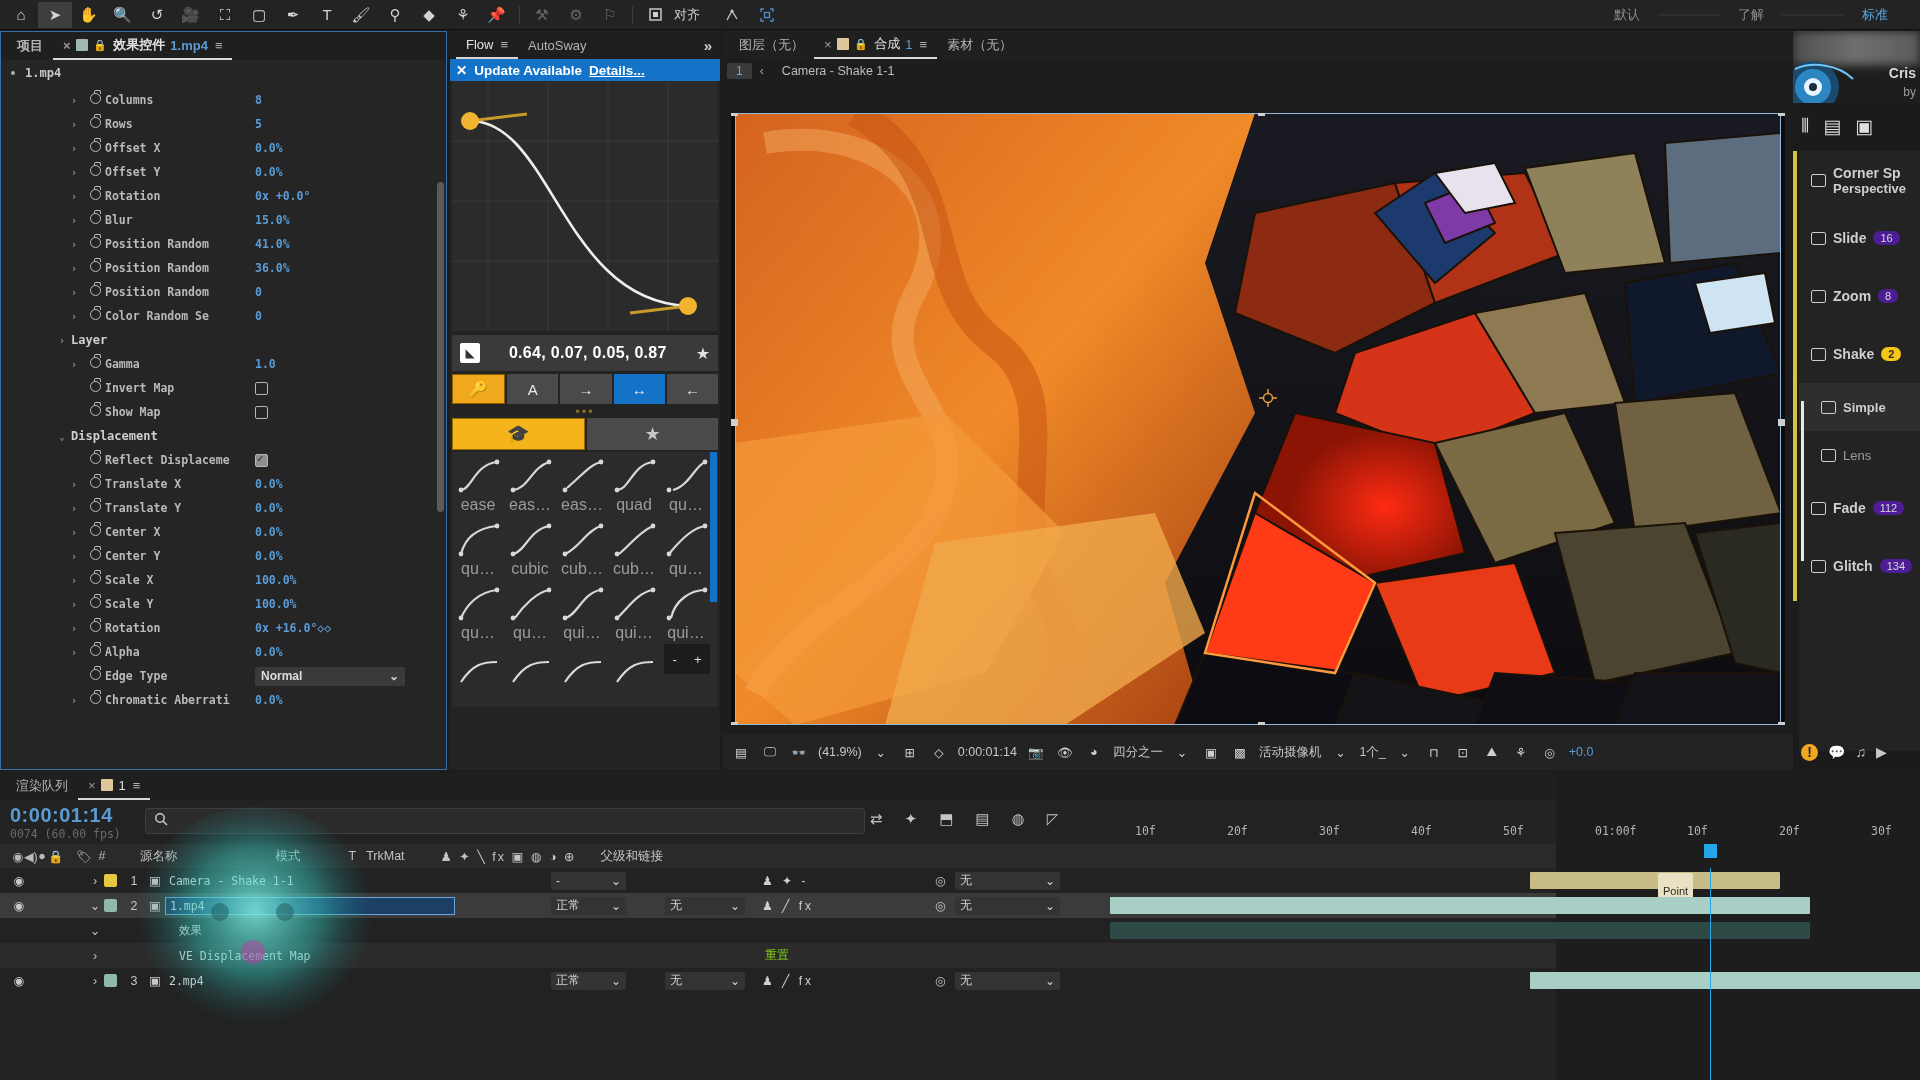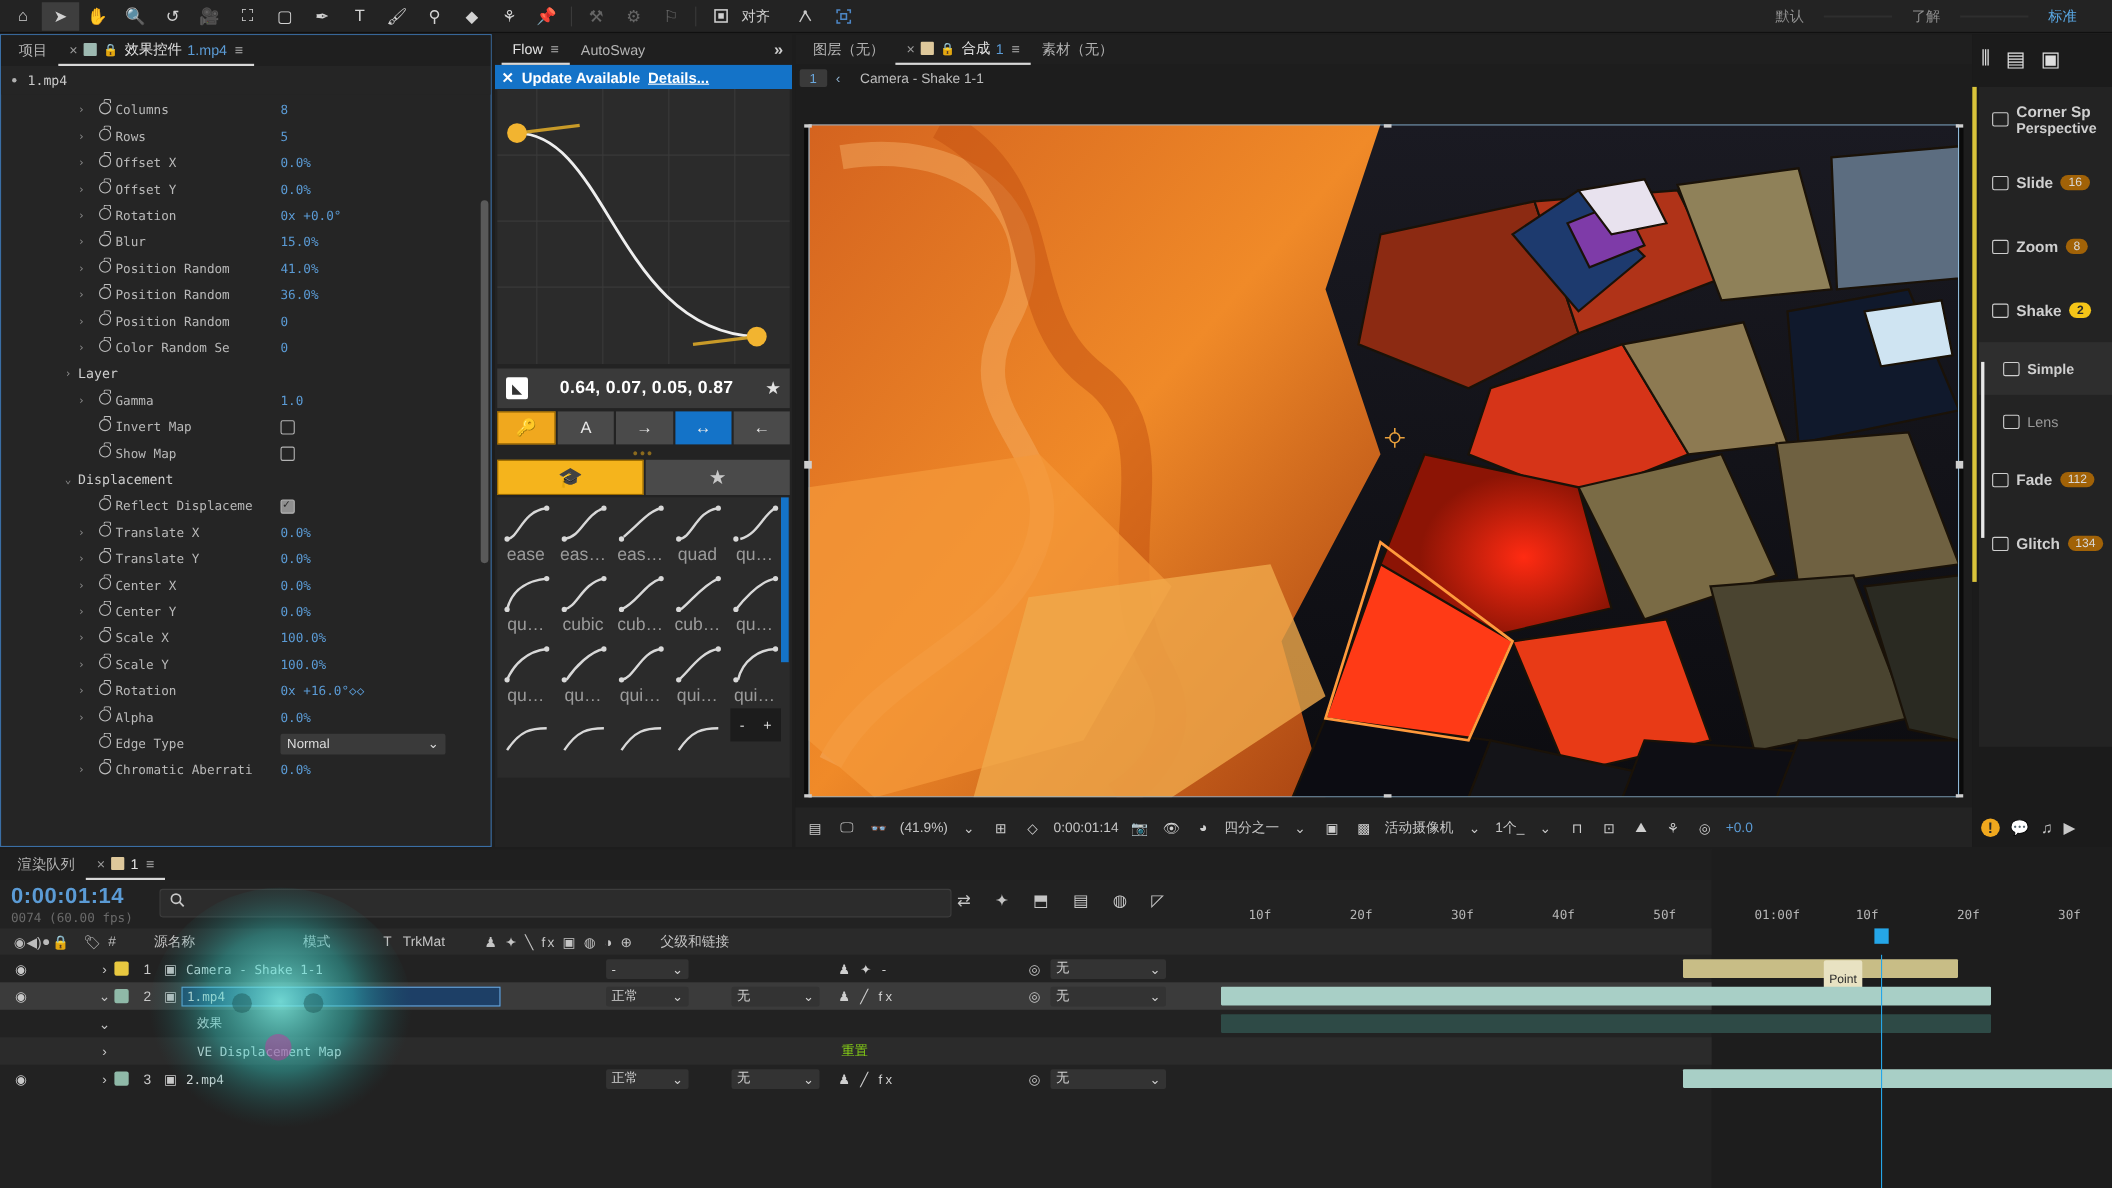--- a/index.html
+++ b/index.html
@@ -17,21 +17,21 @@
   .tsep { width:1px; height:18px; background:#3a3a3a; margin:0 5px; }
   .tool.dim { opacity:.38; }
   #align-lbl { font-size:13px; color:#cfcfcf; margin-left:2px; }
   #ws { margin-left:auto; display:flex; align-items:center; gap:0px; padding-right:14px; }
   .ws-item { font-size:13px; color:#8e8e8e; padding:0 18px; }
   .ws-item.act { color:#5aa9e6; }
   .ws-line { width:62px; height:2px; background:#2e2e2e; }
 
   
   #ec { position:absolute; left:0; top:31px; width:447px; height:739px;
-    background:#252525; border:1px solid #3a6ea5; }
+    background:#252525; border:1px solid #3a6ea5;font-weight:bold; }
   .ptabs { height:28px; display:flex; align-items:center; background:#1f1f1f;
     padding-left:6px; font-size:13px; gap:0; }
   .ptab { padding:0 10px; height:28px; display:flex; align-items:center; color:#b4b4b4; }
   .ptab.act { color:#e2e2e2; border-bottom:2px solid #d8d8d8; }
   .xmark { color:#9a9a9a; font-size:13px; margin-right:5px; }
   .sq { width:12px; height:12px; background:#9db9b1; margin-right:6px; border-radius:1px; }
   .lockico { font-size:11px; margin-right:6px; color:#c0c0c0; }
   .blue { color:#5b9bd5; }
   .hamb { margin-left:7px; color:#b0b0b0; font-size:13px; }
   .ec-head { height:26px; display:flex; align-items:center; padding-left:10px;
@@ -115,21 +115,21 @@
     background:linear-gradient(90deg,#7a7a7a,#b4b4b4,#8d8d8d); filter:blur(5px); opacity:.55;}
   #orbwrap { position:absolute; left:0; top:28px; width:74px; height:60px; }
   #rtitle { position:absolute; right:4px; top:34px; font-size:14px; color:#d8d8d8; font-weight:bold;}
   #rsub { position:absolute; right:4px; top:54px; font-size:12px; color:#9a9a9a; }
   #ricons { height:46px; display:flex; align-items:center; gap:14px; padding-left:8px; color:#dedede; }
   #rlist { position:relative; background:#232323; margin:2px 0 0 6px; height:600px; }
   #ybar { position:absolute; left:-6px; top:0; width:4px; height:450px; background:#d9c33a; }
   #wbar { position:absolute; left:2px; top:250px; width:3px; height:160px; background:#e8e8e8; }
   .ritem { display:flex; align-items:center; gap:7px; padding:0 0 0 12px; height:58px;
     font-size:14px; color:#cfcfcf; font-weight:bold; }
-  .ritem .badge { background:#a16207; color:#d8d8d8; border-radius:9px; padding:1px 7px; font-size:11px; font-weight:normal;}
+  .ritem .badge { background:#4c1d95; color:#d8d8d8; border-radius:9px; padding:1px 7px; font-size:11px; font-weight:normal;}
   .ritem .badge.amber { background:#f5c518; color:#2a2a2a; font-weight:bold; }
   .ritem.sub { padding-left:22px; font-size:13px; height:48px; }
   .ritem.sub.act { background:#2e2e2e; }
   .ritem.dim { color:#9a9a9a; font-weight:normal; }
   .aeico { width:15px;height:13px;border:1.4px solid #cfcfcf;border-radius:2px;position:relative;flex:none;}
   #rfoot { position:absolute; bottom:2px; left:0; right:0; height:32px; display:flex;
     align-items:center; gap:10px; padding-left:8px; }
   .warn { width:17px;height:17px;background:#f0a81e;border-radius:50%;color:#2a2a2a;
     font-size:12px;font-weight:bold;display:flex;align-items:center;justify-content:center;}
 
@@ -797,20 +797,34 @@
         <div class="fico">⊓</div>
         <div class="fico">⊡</div>
         <div class="fico">⛰</div>
         <div class="fico">⚘</div>
         <div class="fico">◎</div>
         <span style="color: rgb(91, 155, 213);">+0.0</span>
       </div>
 </div>
 
 <div id="right">
+  <div id="rtop">
+    <div class="blurred"></div>
+    <div id="orbwrap">
+      <svg width="74" height="60" viewBox="0 0 74 60">
+        <circle cx="20" cy="28" r="26" fill="#1b4a6e"></circle>
+        <circle cx="20" cy="28" r="18" fill="#2c86c2"></circle>
+        <circle cx="20" cy="28" r="9" fill="#e8f4ff"></circle>
+        <circle cx="20" cy="28" r="4" fill="#1b2b3a"></circle>
+        <path d="M2 10 C20 2 46 6 60 20" fill="none" stroke="#6fc6f5" stroke-width="2"></path>
+      </svg>
+    </div>
+    <div id="rtitle">Cris</div>
+    <div id="rsub">by</div>
+  </div>
   <div id="ricons">
         <span style="font-size: 19px;">⦀</span>
         <span style="font-size: 19px;">▤</span>
         <span style="font-size: 19px;">▣</span>
       </div>
   <div id="rlist">
     <div id="ybar"></div>
     <div id="wbar"></div>
   <div class="ritem">
           <span class="aeico"></span>

